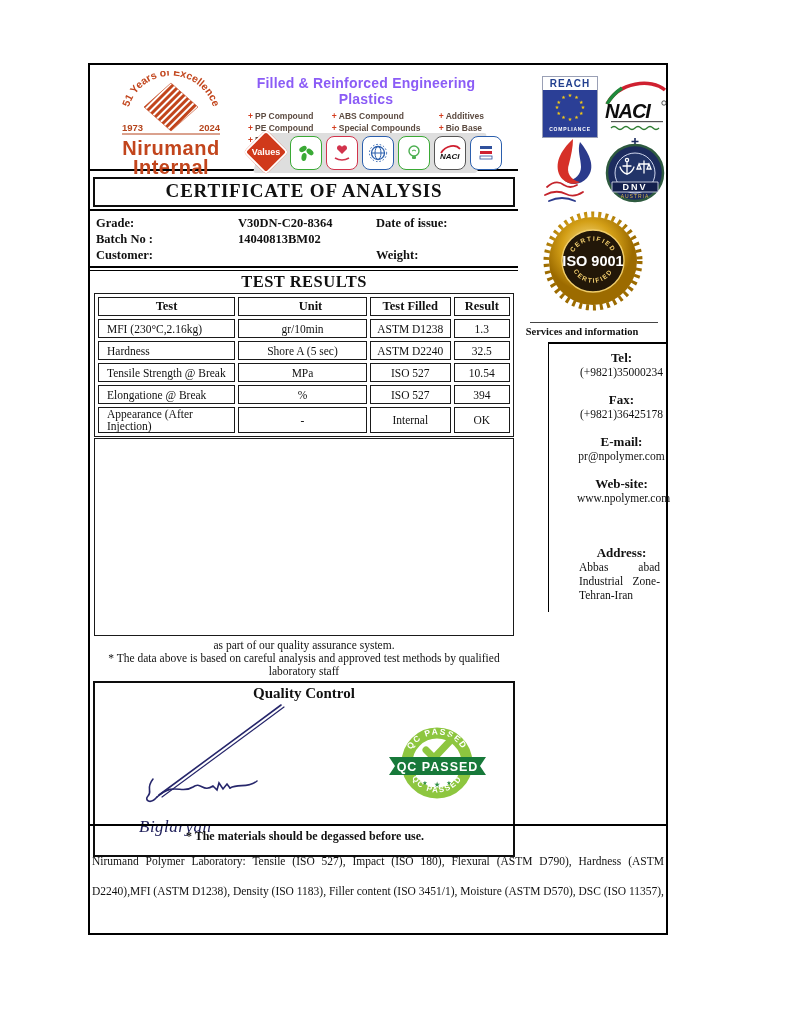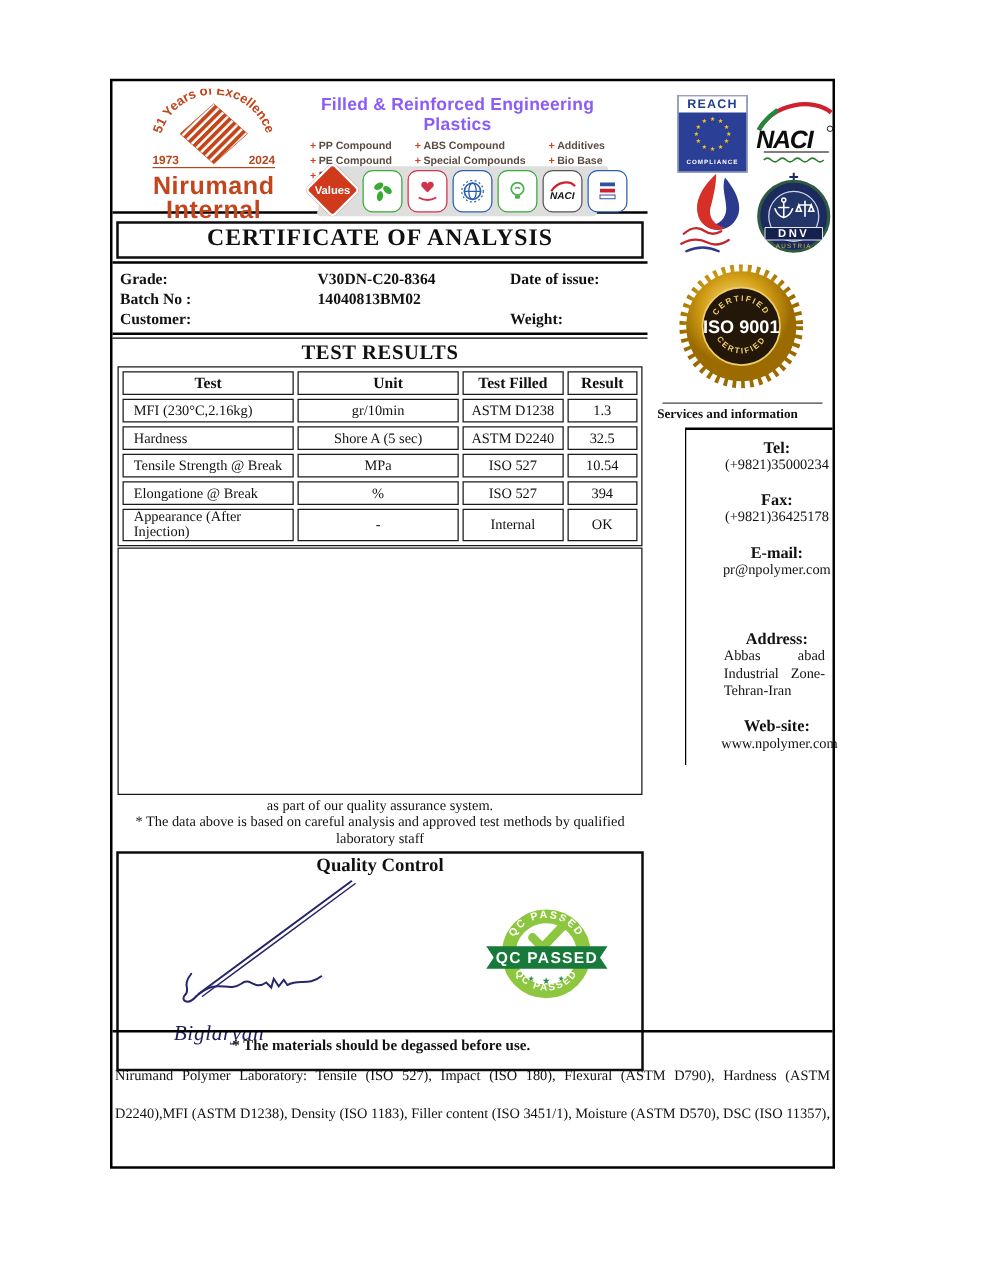--- a/index.html
+++ b/index.html
@@ -31,21 +31,21 @@
   .vb-diamond span { position: absolute; left: -4px; top: 11px; width: 40px; transform: rotate(-45deg); color: #fff; font-family: "Liberation Sans", sans-serif; font-weight: bold; font-size: 9px; text-align: center; }
   .vb-icons { position: absolute; left: 42px; top: 5px; display: flex; gap: 4px; }
   .vb-tile { width: 32px; height: 34px; background: #fff; border-radius: 8px; display: flex; align-items: center; justify-content: center; }
   .t-green { border: 1.6px solid #3aa935; } .t-red { border: 1.6px solid #d2334c; }
   .t-blue { border: 1.6px solid #2b5fad; } .t-dark { border: 1.6px solid #555; }
 
   .title-box { margin: 6px 3px 0; border: 2.5px solid #0d0d0d; text-align: center; font-weight: bold; font-size: 19px; letter-spacing: .8px; padding: 1px 0 3px; }
   .thin-rule { border-top: 2px solid #000; margin-top: 2px; }
 
   .fields { padding: 4px 0 0 6px; }
-  .f-row { display: grid; grid-template-columns: 142px 138px auto; height: 16px; align-items: center; gap: 16px; }
+  .f-row { display: grid; grid-template-columns: 142px 138px auto; height: 16px; align-items: center; }
   .f-label, .f-value { font-weight: bold; font-size: 12.5px; }
   .fields-rule { margin-top: 3px; height: 5px; border-top: 2px solid #000; border-bottom: 1.5px solid #000; }
 
   .results-title { text-align: center; font-weight: bold; font-size: 16.5px; padding: 1px 0 0; letter-spacing: .5px; }
 
   .coa-table { width: calc(100% - 8px); margin: 1px 4px 0; border-collapse: separate; border-spacing: 3px; border: 1.5px solid #1a1a1a; }
   .coa-table th, .coa-table td { border: 1.5px solid #1a1a1a; height: 19px; text-align: center; }
   .coa-table th { font-size: 12.5px; font-weight: bold; }
   .coa-table td { font-size: 11.5px; font-weight: normal; }
   .coa-table td:first-child { text-align: left; padding-left: 8px; }
@@ -401,24 +401,24 @@
         <div class="c-value">(+9821)35000234</div>
       </div>
       <div class="contact-item">
         <div class="c-label">Fax:</div>
         <div class="c-value">(+9821)36425178</div>
       </div>
       <div class="contact-item">
         <div class="c-label">E-mail:</div>
         <div class="c-value">pr@npolymer.com</div>
       </div>
+      <div class="contact-item">
+        <div class="c-label">Web-site:</div>
+        <div class="c-value">www.npolymer.com</div>
+      </div>
       <div class="contact-item contact-address">
         <div class="c-label">Address:</div>
         <div class="c-value">Abbas abad Industrial Zone-Tehran-Iran</div>
       </div>
-      <div class="contact-item">
-        <div class="c-label">Web-site:</div>
-        <div class="c-value">www.npolymer.com</div>
-      </div>
     </div>
   </div>
 
 </div>
 
 </body></html>

